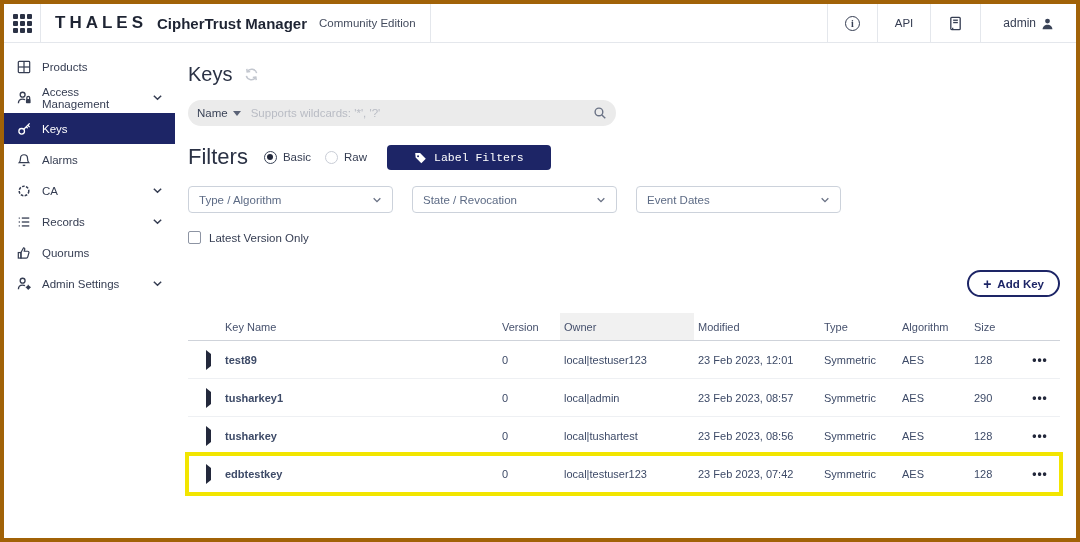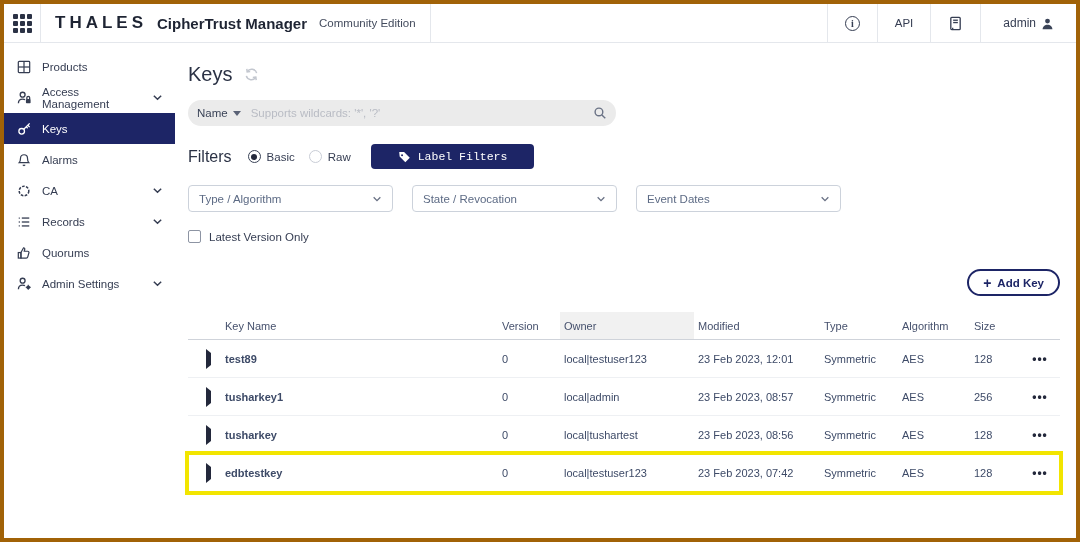--- a/index.html
+++ b/index.html
@@ -49,21 +49,21 @@
   
   .searchbar{display:flex;align-items:center;background:#ebebeb;border-radius:13px;height:26px;width:428px;padding:0 9px;margin-bottom:18px;}
   .search-field{display:flex;align-items:center;gap:5px;font-size:11.5px;color:#3a4357;cursor:pointer;flex:none;padding-right:10px;}
   .search-field .tri{width:0;height:0;border-left:4px solid transparent;border-right:4px solid transparent;border-top:5px solid #5a6276;}
   .searchbar input{flex:1;border:0;background:transparent;outline:none;font-size:11.5px;color:#3a4357;font-family:"Liberation Sans",sans-serif;}
   .searchbar input::placeholder{color:#b9bcc4;}
   .mag{color:#6a7285;cursor:pointer;}
 
   
   .filters-row{display:flex;align-items:center;gap:14px;margin:4px 0 16px 0;}
-  .filters-heading{font-size:16px;color:#2b3245;margin-right:2px;}
+  .filters-heading{font-size:22px;color:#2b3245;margin-right:2px;}
   .radio-opt{display:flex;align-items:center;gap:6px;font-size:11.5px;color:#353d52;cursor:pointer;}
   .radio{width:13px;height:13px;border-radius:50%;border:1.5px solid #3a4357;display:flex;align-items:center;justify-content:center;}
   .radio.checked::after{content:"";width:6px;height:6px;border-radius:50%;background:#23283b;}
   .radio.unchecked{border-color:#c9cdd6;}
   .btn-label-filters{display:flex;align-items:center;gap:7px;background:var(--navy);color:#fff;border:0;border-radius:4px;height:25px;padding:0 27px;font-size:11.5px;font-family:Liberation Mono, monospace;cursor:pointer;margin-left:6px;}
 
   .dropdown-row{display:flex;gap:19px;margin-bottom:18px;}
   .dropdown{width:205px;height:27px;border:1px solid #ccd2db;border-radius:4px;display:flex;align-items:center;justify-content:space-between;padding:0 10px;font-size:11.5px;color:#5d6b85;cursor:pointer;background:#fff;}
   .dropdown .chev{color:#6a7285;}
 
@@ -355,21 +355,21 @@
         </div>
 
         <div class="trow drow">
           <div class="cell"><span class="caret"></span></div>
           <div class="cell keyname">tusharkey1</div>
           <div class="cell">0</div>
           <div class="cell">local|admin</div>
           <div class="cell">23 Feb 2023, 08:57</div>
           <div class="cell">Symmetric</div>
           <div class="cell">AES</div>
-          <div class="cell">256</div>
+          <div class="cell">290</div>
           <div class="cell dots"></div>
         </div>
 
         <div class="trow drow">
           <div class="cell"><span class="caret"></span></div>
           <div class="cell keyname">tusharkey</div>
           <div class="cell">0</div>
           <div class="cell">local|tushartest</div>
           <div class="cell">23 Feb 2023, 08:56</div>
           <div class="cell">Symmetric</div>

